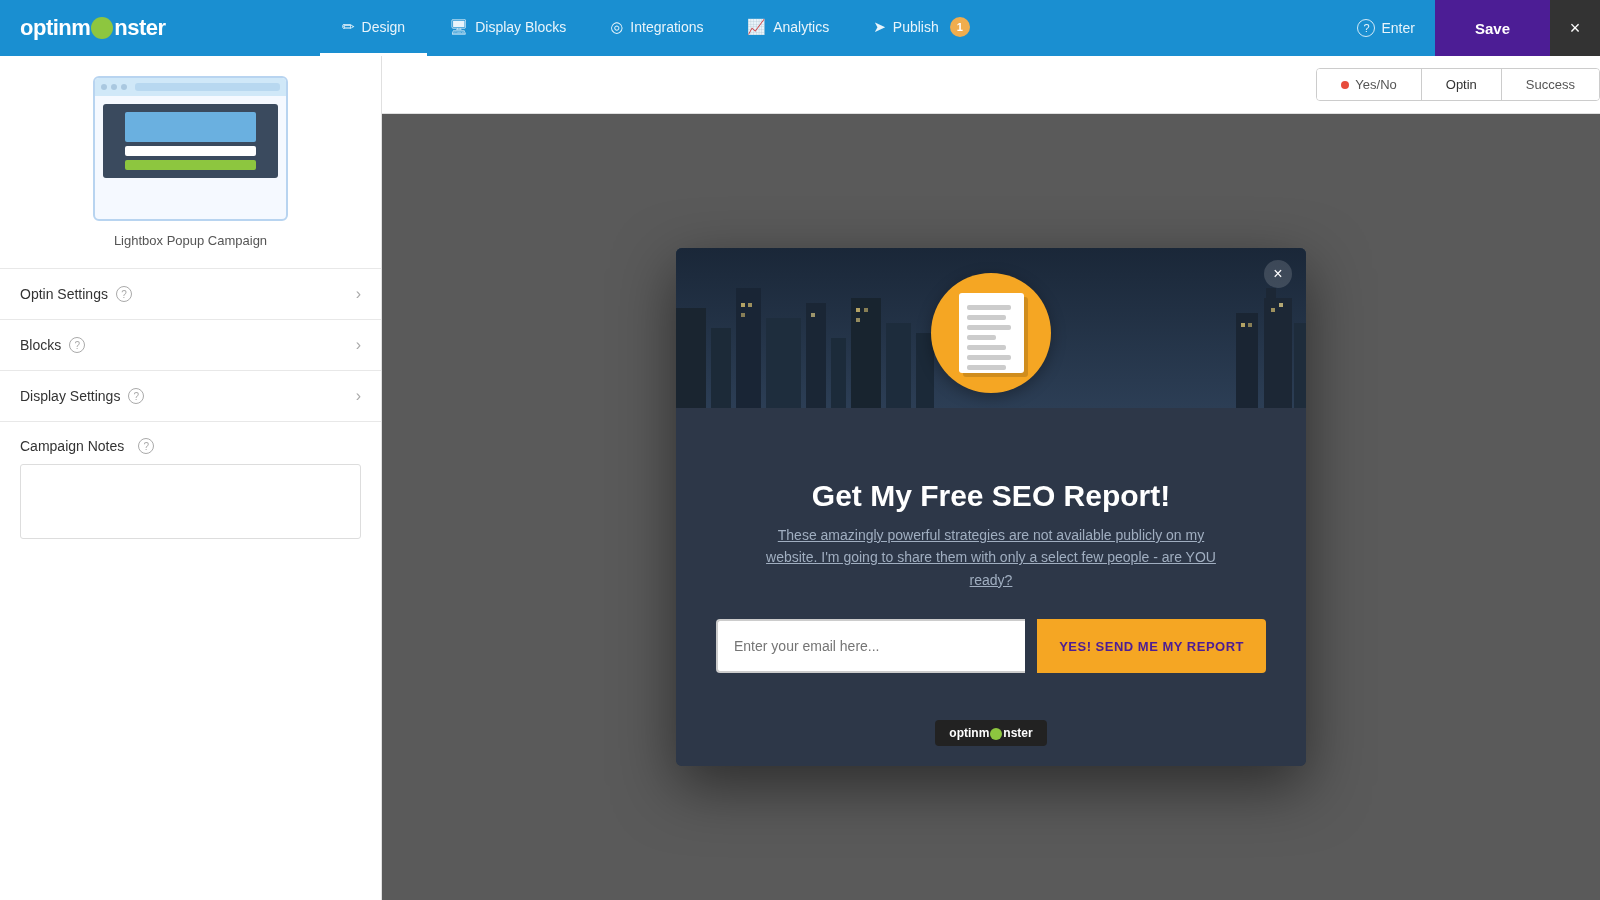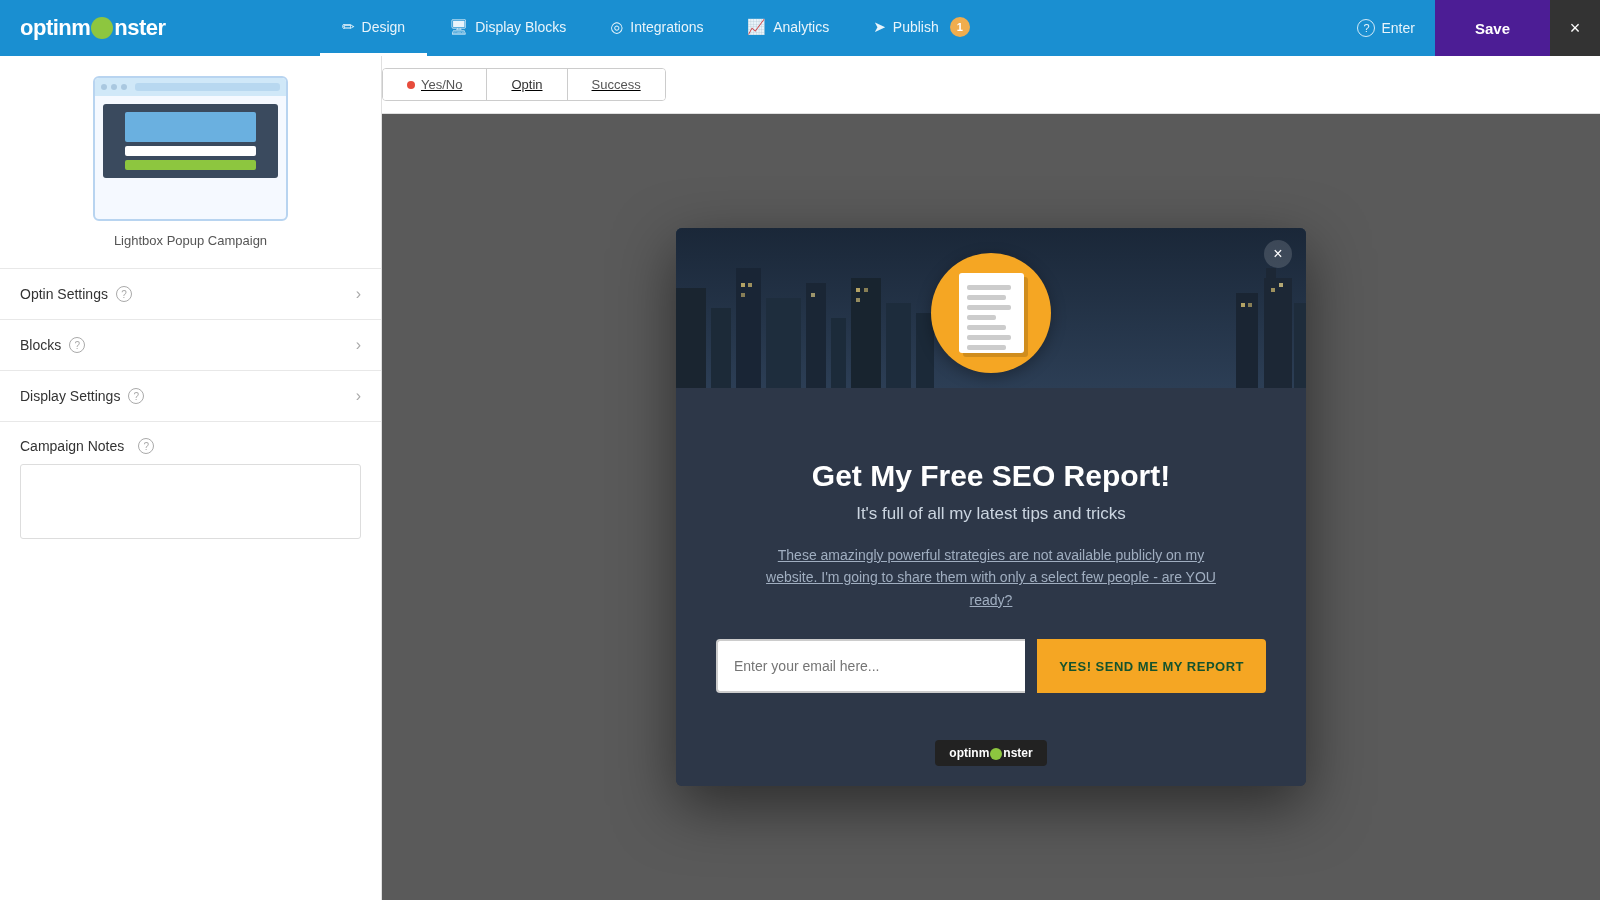--- a/index.html
+++ b/index.html
@@ -251,24 +251,23 @@
       flex-direction: column;
       background: #5a5a5a;
       position: relative;
     }
 
     
     .tabs-bar {
       background: white;
       display: flex;
       align-items: center;
-      justify-content: flex-start;
+      justify-content: flex-end;
       padding: 12px 0;
       border-bottom: 1px solid #e0e0e0;
-      text-decoration: underline;
     }
     .view-tabs {
       display: flex;
       border: 1px solid #ccc;
       border-radius: 4px;
       overflow: hidden;
     }
     .view-tab {
       padding: 8px 24px;
       font-size: 13px;
@@ -405,21 +404,21 @@
       border: 2px solid #ccc;
       border-right: none;
       border-radius: 4px 0 0 4px;
       padding: 0 16px;
       font-size: 14px;
       color: #999;
       outline: none;
     }
     .popup-submit-btn {
       background: #f5a623;
-      color: #14532d;
+      color: #4c1d95;
       border: none;
       height: 54px;
       padding: 0 22px;
       font-size: 13px;
       font-weight: 800;
       letter-spacing: 0.5px;
       border-radius: 0 4px 4px 0;
       cursor: pointer;
       white-space: nowrap;
     }
@@ -652,21 +651,20 @@
                 <div class="doc-line long"></div>
                 <div class="doc-line medium"></div>
               </div>
 
             </div>
           </div>
         </div>
 
         <div class="popup-body">
           <h2 class="popup-title">Get My Free SEO Report!</h2>
-          <p class="popup-subtitle">It's full of all my latest tips and tricks</p>
           <p class="popup-description">These amazingly powerful strategies are not available publicly on my website. I'm going to share them with only a select few people - are YOU ready?</p>
           <div class="popup-form">
             <input type="email" class="popup-email-input" placeholder="Enter your email here..." style="">
             <button class="popup-submit-btn">YES! SEND ME MY REPORT</button>
           </div>
         </div>
 
         <div class="popup-footer">
           <div class="om-branding">
             <span class="om-brand-text">

